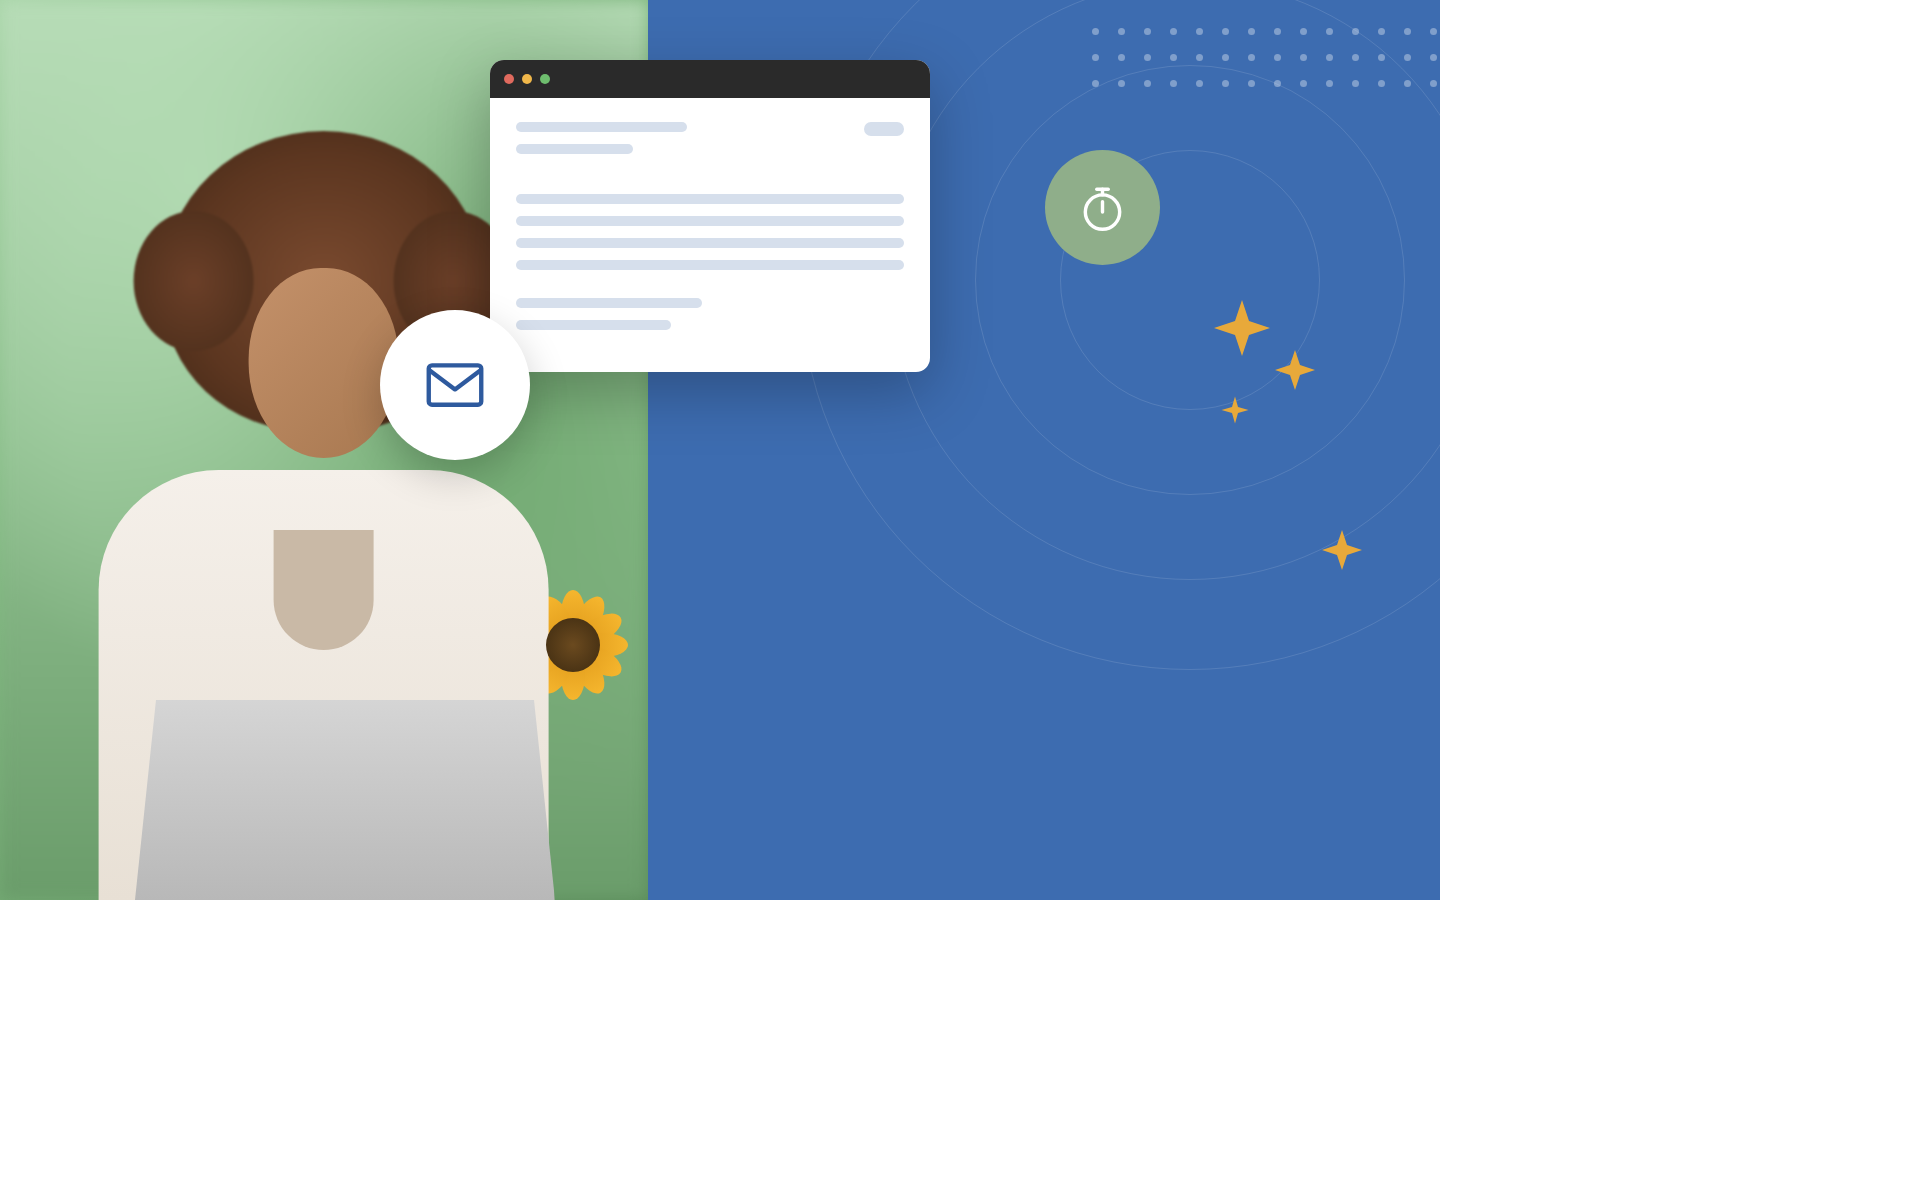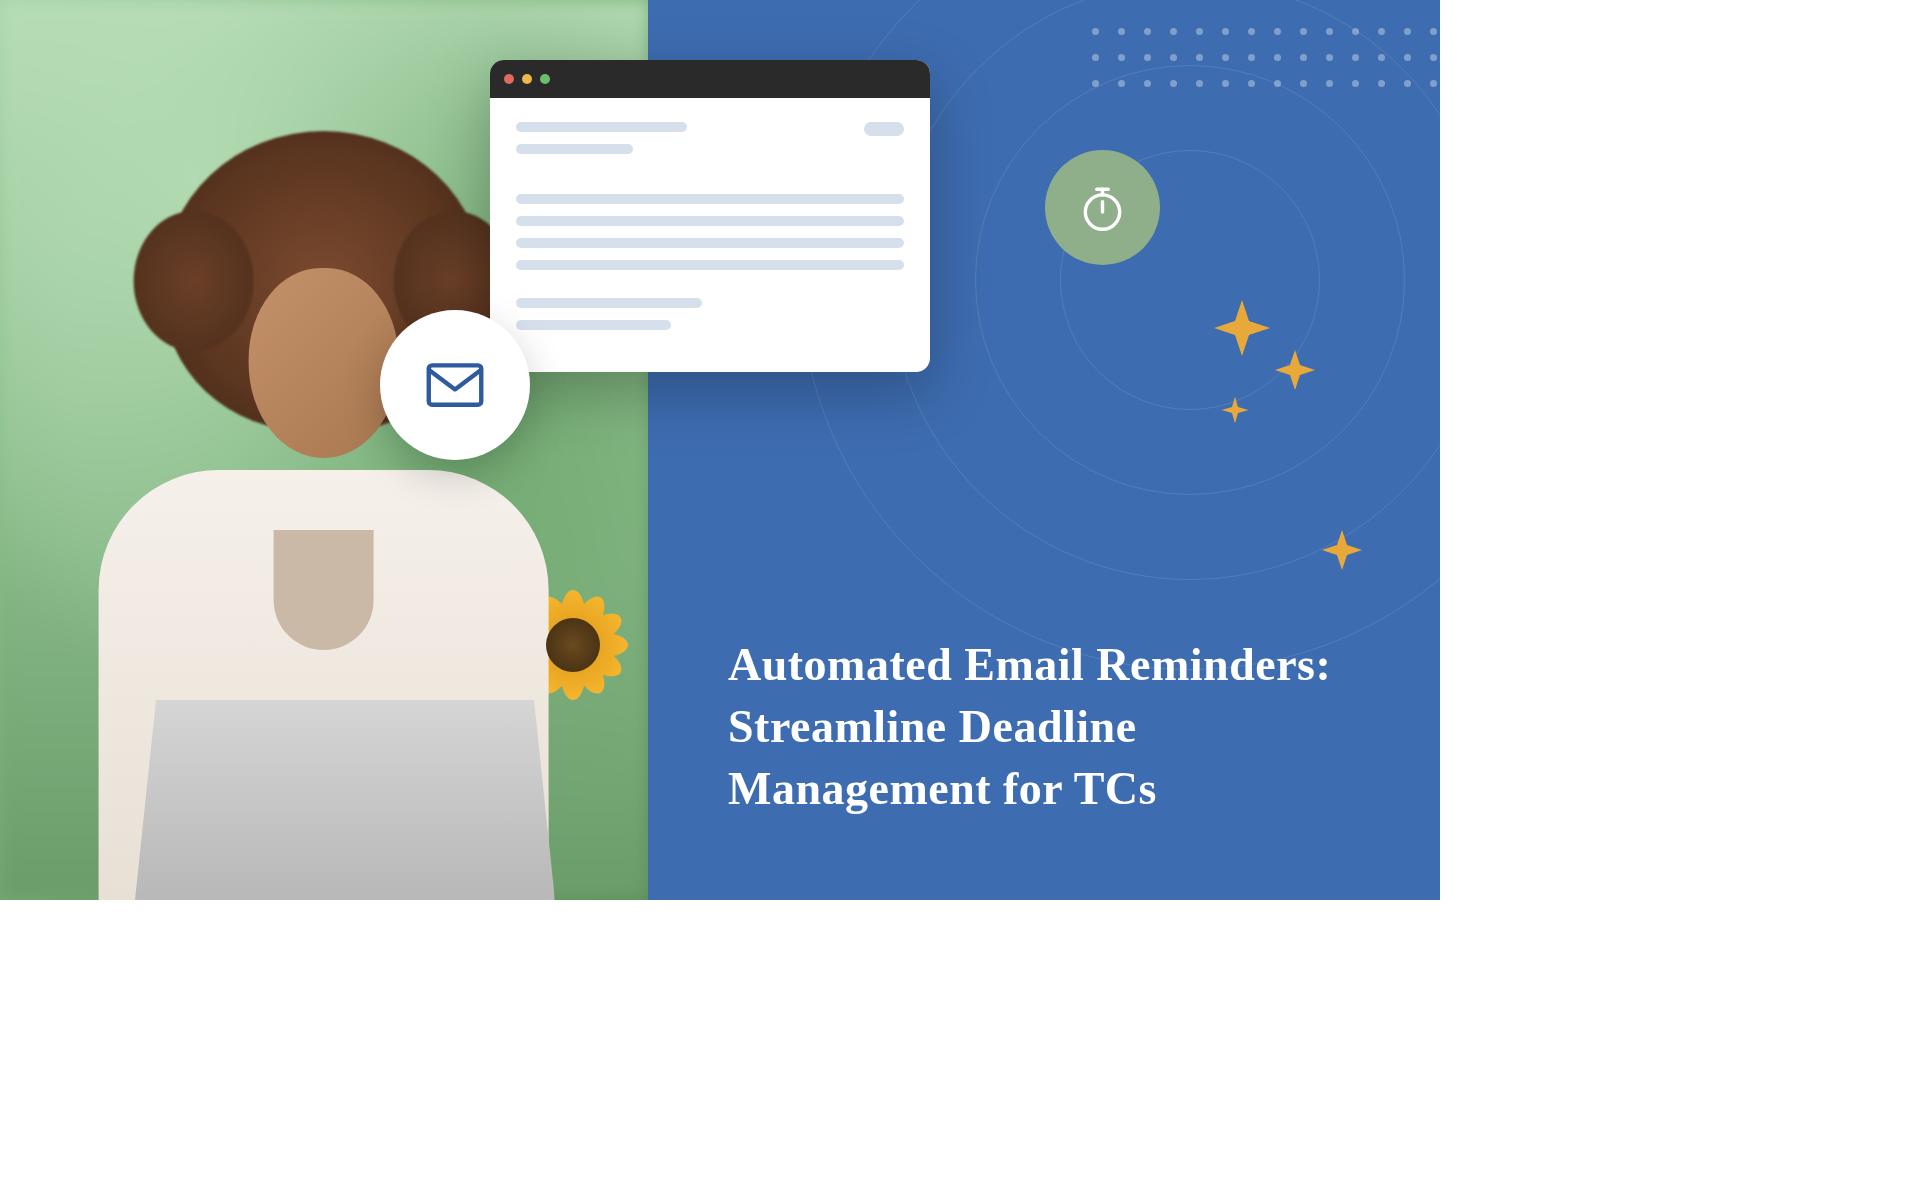--- a/index.html
+++ b/index.html
@@ -351,21 +351,20 @@
     <svg width="30" height="30" viewBox="0 0 40 40">
         <path d="M20 2 L24 16 L38 20 L24 24 L20 38 L16 24 L2 20 L16 16 Z" fill="#e8a93a"></path>
       </svg>
   </div>
   <div class="sparkle" style="top:530px;right:78px">
     <svg width="40" height="40" viewBox="0 0 40 40">
         <path d="M20 0 L25 15 L40 20 L25 25 L20 40 L15 25 L0 20 L15 15 Z" fill="#e8a93a"></path>
       </svg>
   </div>
 
-  <h1 class="headline">Automated Email Reminders: Streamline Deadline Management for TCs</h1>
 </div>
 
 <div class="email-window">
   <div class="win-titlebar">
     <div class="dot r"></div>
     <div class="dot y"></div>
     <div class="dot g"></div>
   </div>
   <div class="win-body">
     <div class="win-header-row">

